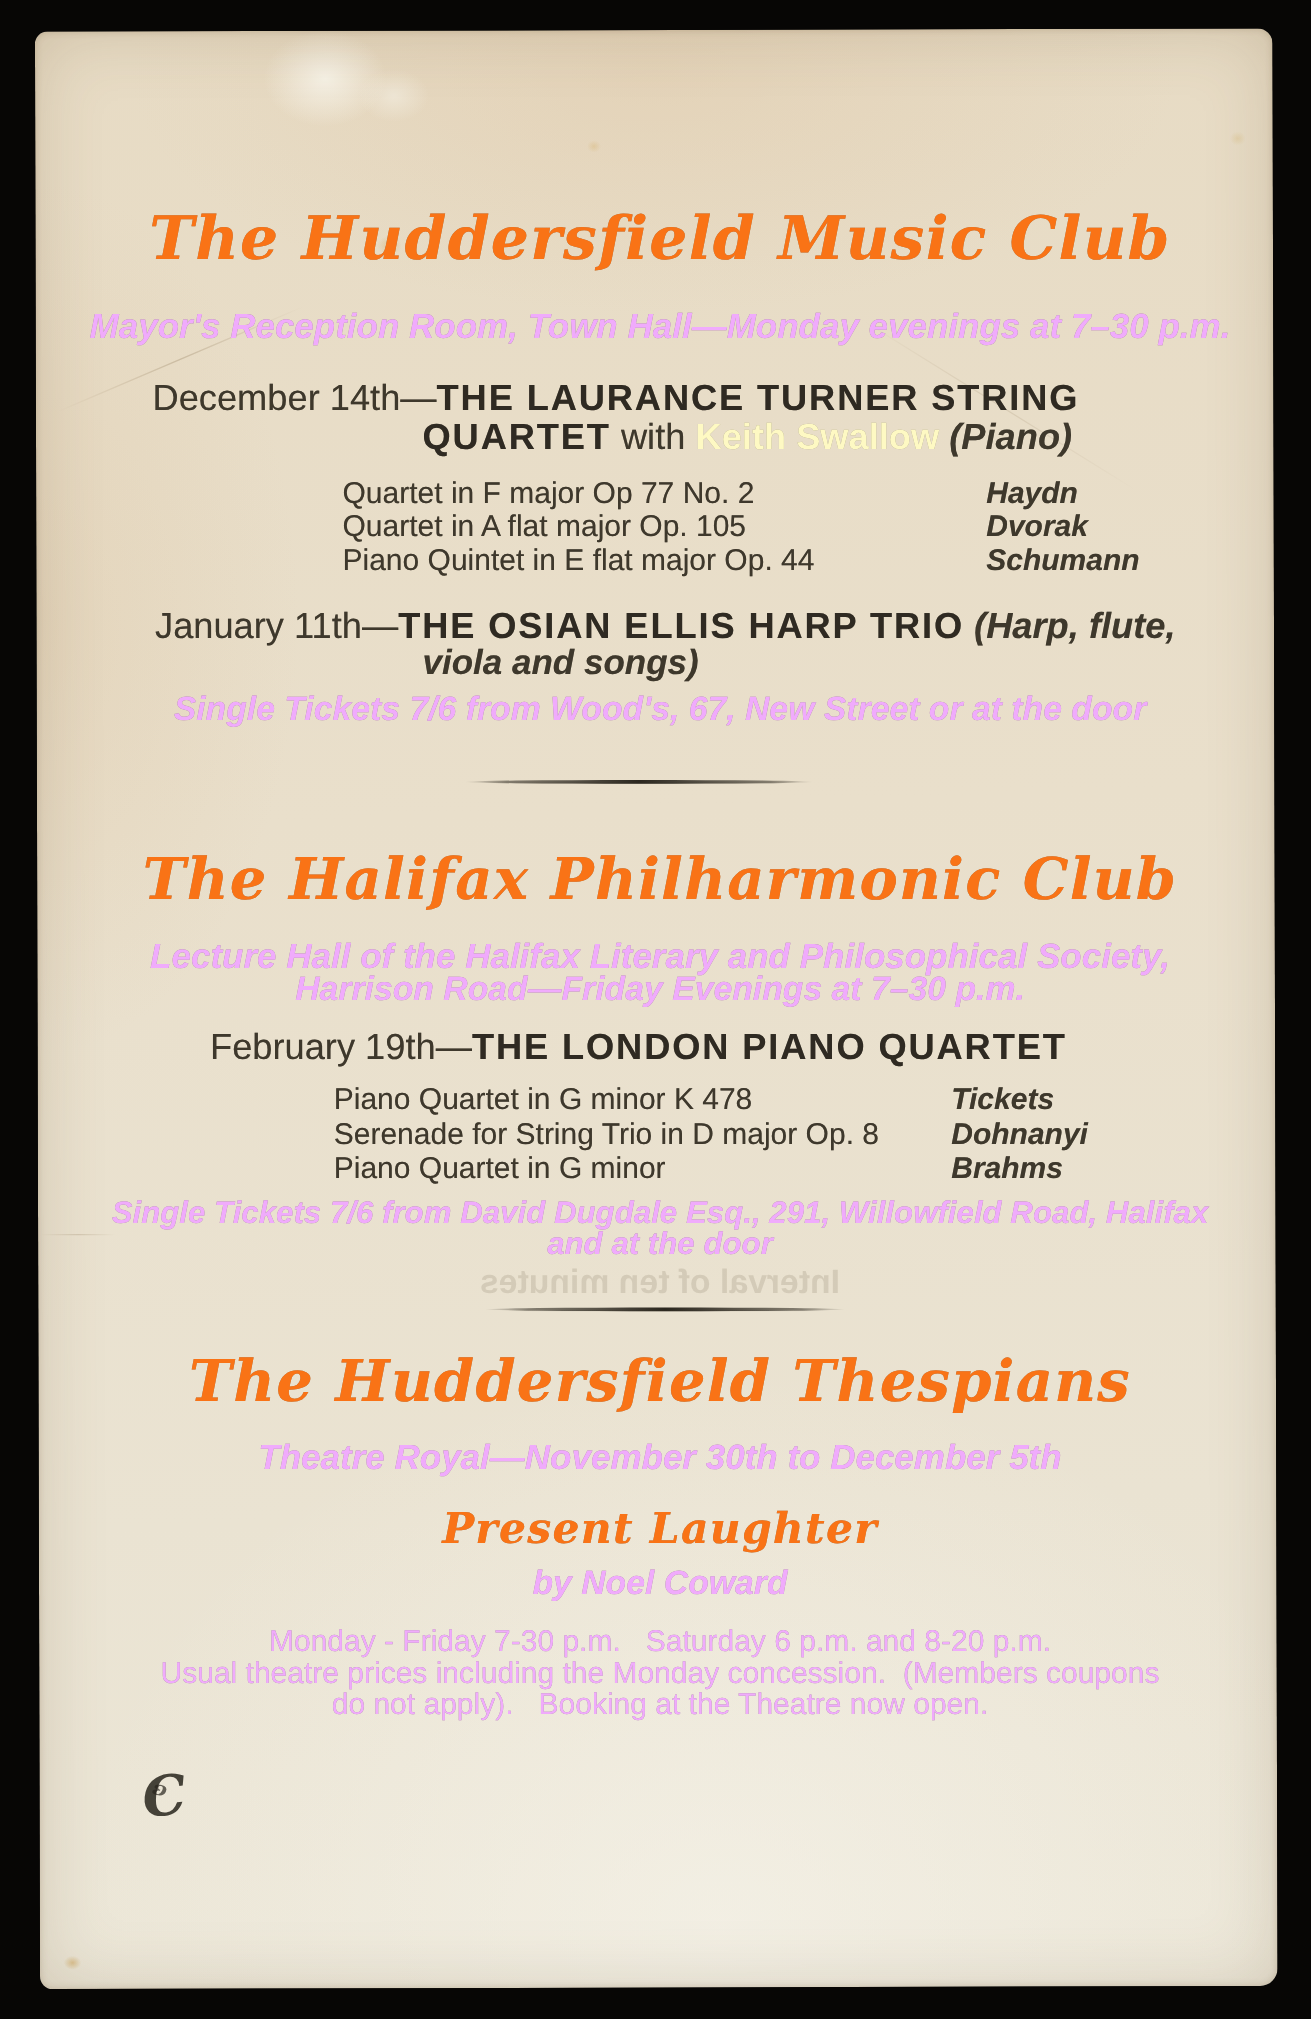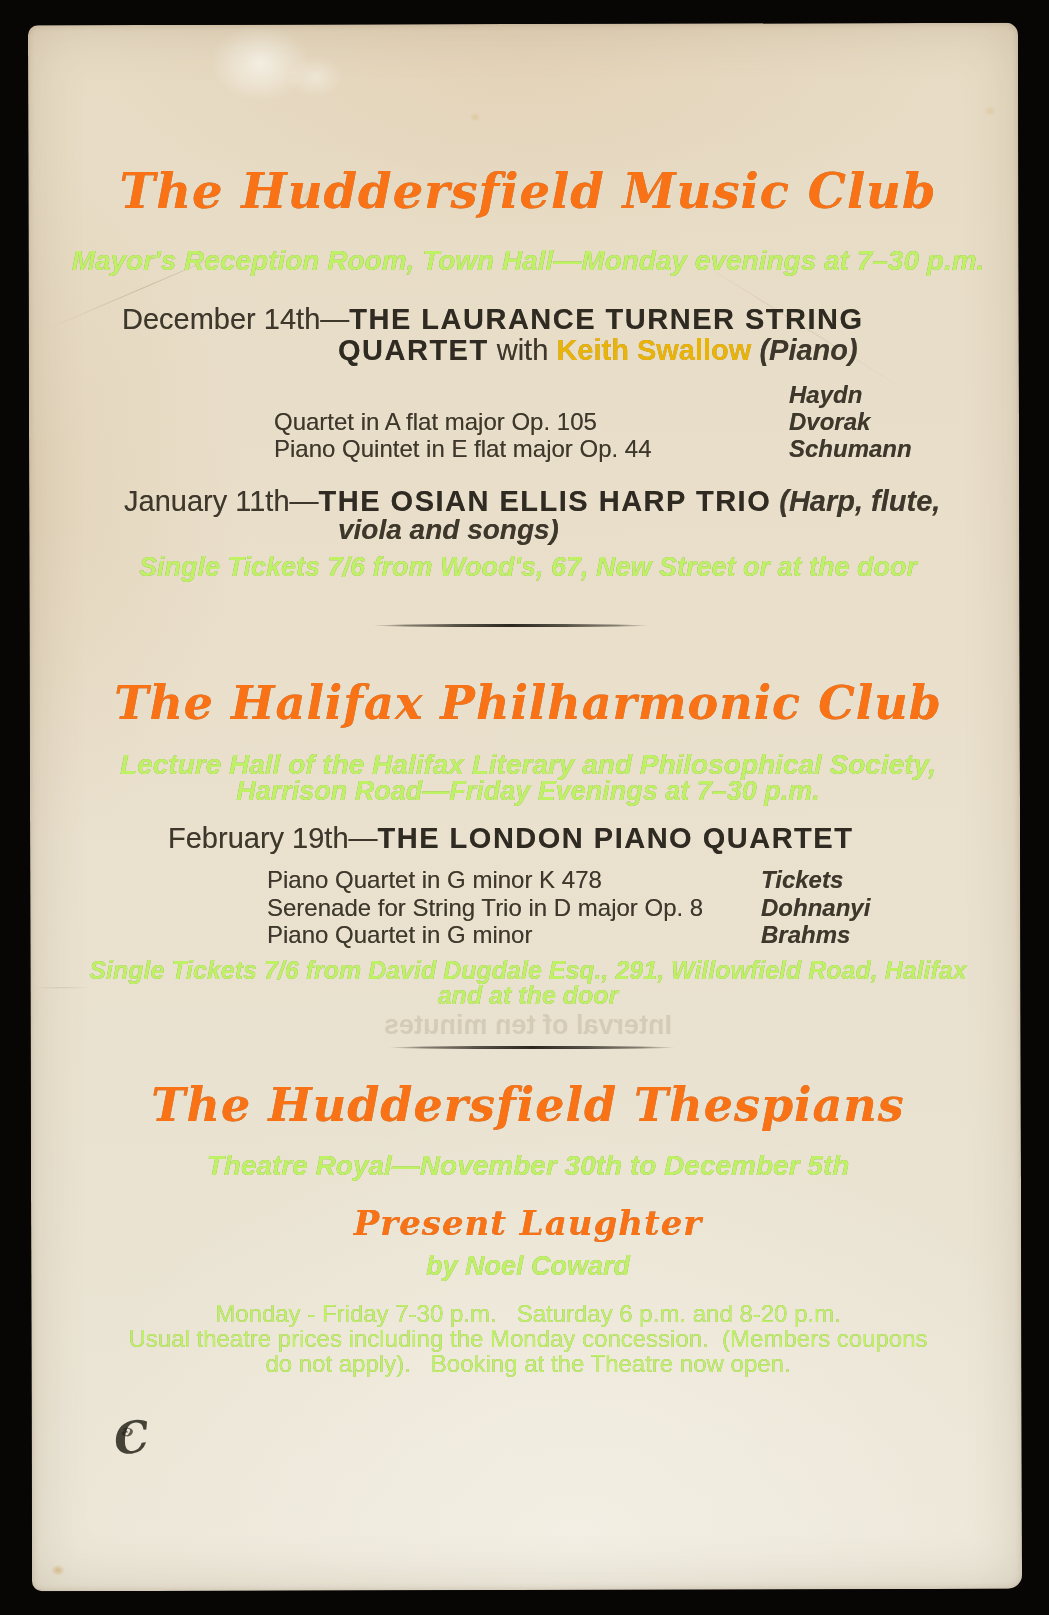--- a/index.html
+++ b/index.html
@@ -28,21 +28,21 @@
     border-radius:10px 12px 14px 10px;
     box-shadow: inset 0 0 55px rgba(110,85,50,.20), inset 0 0 6px rgba(110,85,50,.25);
     transform:rotate(-.15deg);
   }
   .crease{position:absolute;background:linear-gradient(90deg,rgba(120,95,60,0),rgba(120,95,60,.25),rgba(120,95,60,0));height:1px;}
   .crease.c1{left:8px;top:262px;width:215px;transform:rotate(-23deg);}
   .crease.c2{left:640px;top:300px;width:260px;transform:rotate(32deg);opacity:.6;}
   .crease.c3{left:2px;top:962px;width:60px;opacity:.8;}
 
   
-  .line{position:absolute;left:38px;width:980px;text-align:center;color:#bef264;white-space:pre;}
+  .line{position:absolute;left:38px;width:980px;text-align:center;color:#f0abfc;white-space:pre;}
   .abs{position:absolute;white-space:pre;color:#3e382c;}
   .ink{text-shadow:0 0 .5px rgba(62,56,44,.55);}
   .script{
     font-family:"DejaVu Serif", serif;font-style:italic;font-weight:700;
     color:#f97316;letter-spacing:1px;
   }
   .ital{font-style:italic;font-weight:600;}
   .caps{font-weight:700;letter-spacing:1.5px;color:#2f2a22;}
   .datepart{font-weight:400;}
   .worktitle{font-weight:500;}
@@ -74,22 +74,23 @@
     <div class="crease c2"></div>
     <div class="crease c3"></div>
   </div>
 
   <div class="line script ink" style="top:163px;font-size:48px;">The Huddersfield Music Club</div>
 
   <div class="line ital ink" style="top:245px;font-size:28px;">Mayor's Reception Room, Town Hall—Monday evenings at 7–30 p.m.</div>
 
   <div class="abs ink" style="left:122px;top:303px;font-size:29px;"><span class="datepart">December 14th—</span><span class="caps">THE LAURANCE TURNER STRING</span></div>
 
-  <div class="abs ink" style="left:338px;top:334px;font-size:29px;"><span class="caps">QUARTET</span><span class="datepart"> </span><span class="datepart">with</span><span class="datepart"> </span><span style="font-weight:700;color:#eab308;">Keith Swallow</span><span class="datepart"> </span><span class="ital">(Piano)</span></div>
+  <div class="abs ink" style="left:338px;top:334px;font-size:29px;"><span class="caps">QUARTET</span><span class="datepart"> </span><span class="datepart">with</span><span class="datepart"> </span><span style="font-weight:700;color:#fef9c3;">Keith Swallow</span><span class="datepart"> </span><span class="ital">(Piano)</span></div>
 
+  <div class="abs worktitle ink" style="left:274px;top:381px;font-size:24px;">Quartet in F major Op 77 No. 2</div>
   <div class="abs composer ink" style="left:789px;top:381px;font-size:24px;">Haydn</div>
   <div class="abs worktitle ink" style="left:274px;top:408px;font-size:24px;">Quartet in A flat major Op. 105</div>
   <div class="abs composer ink" style="left:789px;top:408px;font-size:24px;">Dvorak</div>
   <div class="abs worktitle ink" style="left:274px;top:435px;font-size:24px;">Piano Quintet in E flat major Op. 44</div>
   <div class="abs composer ink" style="left:789px;top:435px;font-size:24px;">Schumann</div>
 
   <div class="abs ink" style="left:124px;top:485px;font-size:29px;"><span class="datepart">January 11th—</span><span class="caps">THE OSIAN ELLIS HARP TRIO</span><span class="datepart"> </span><span class="ital">(Harp, flute,</span></div>
 
   <div class="abs ital ink" style="left:338px;top:514px;font-size:28px;">viola and songs)</div>
 

